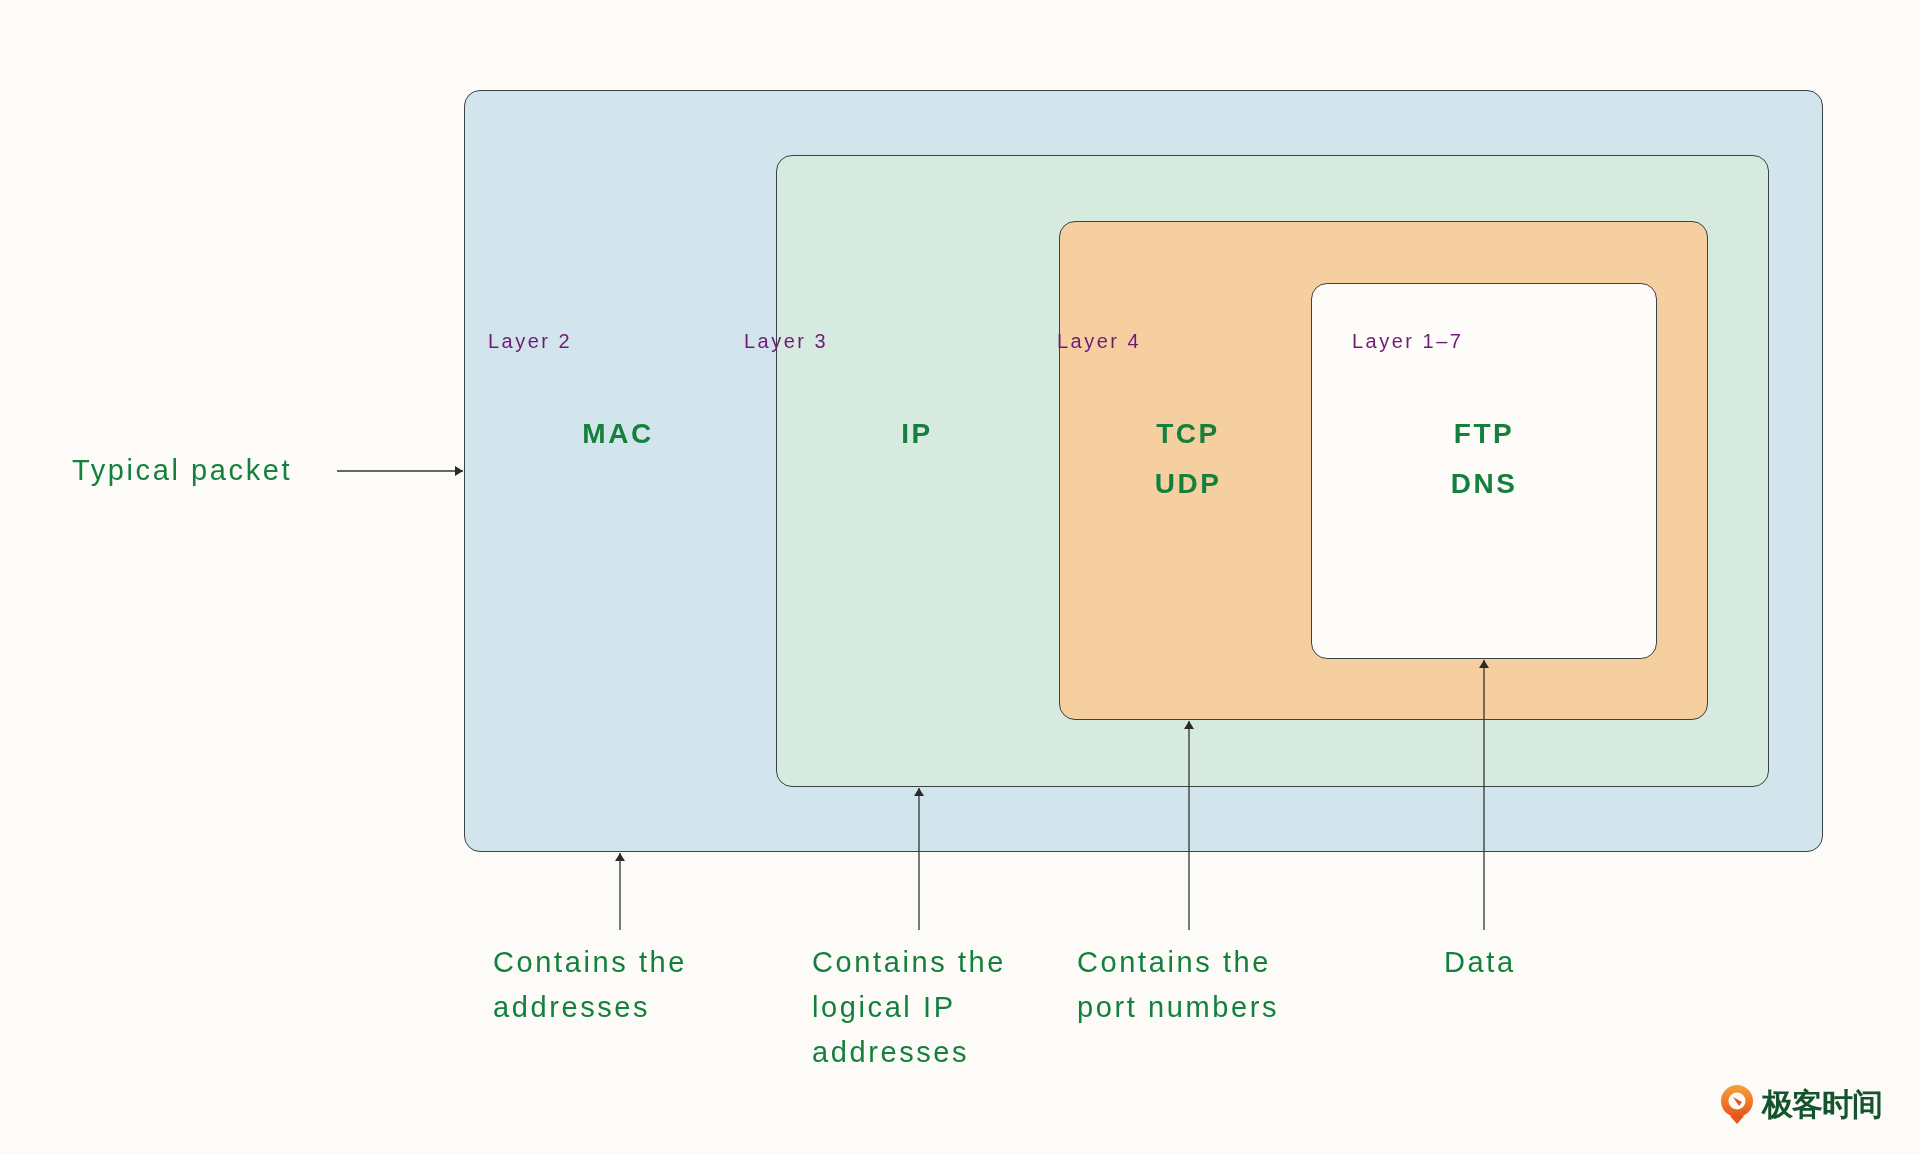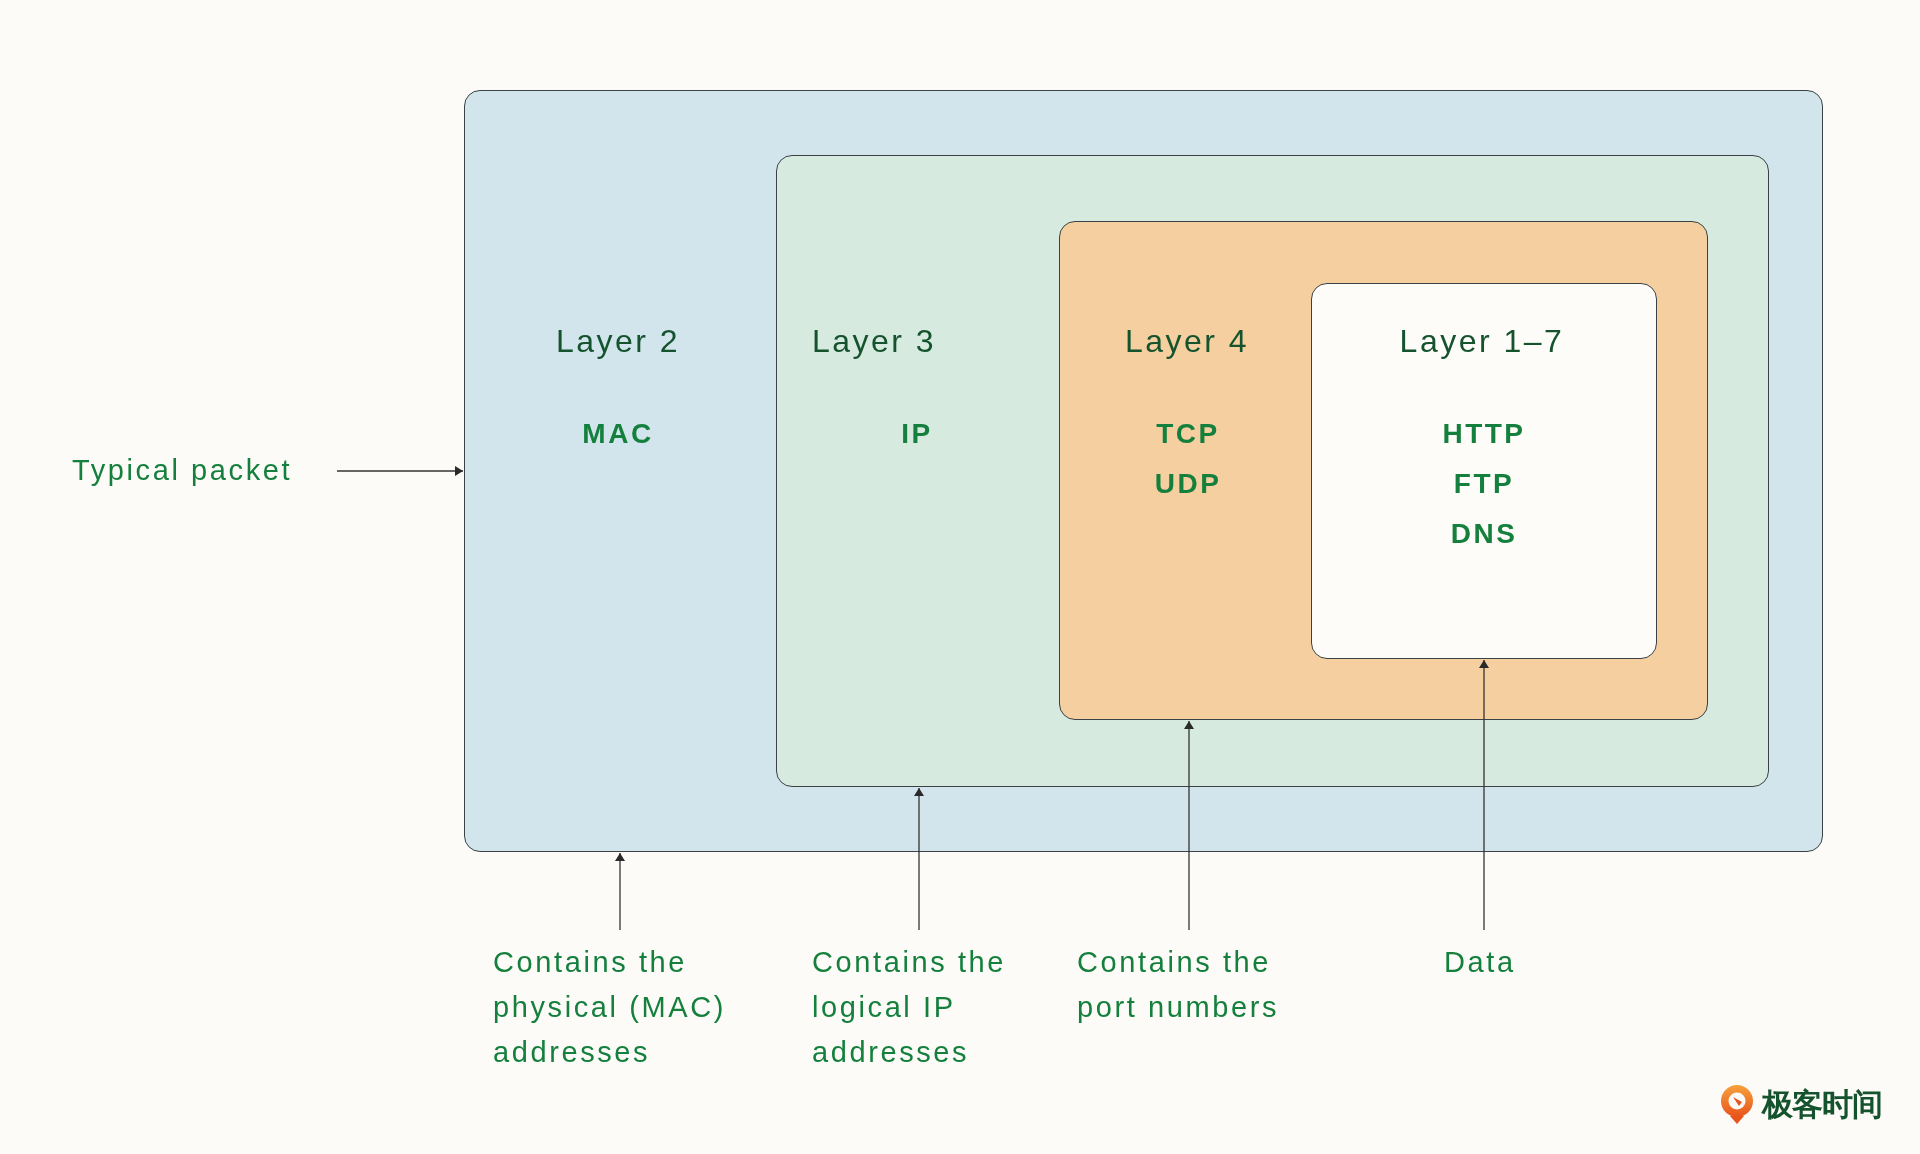--- a/index.html
+++ b/index.html
@@ -12,23 +12,23 @@
   .box {
     position: absolute; box-sizing: border-box;
     border: 1.5px solid #3a4246; border-radius: 16px;
   }
   #box-l2 { left: 464px; top: 90px; width: 1359px; height: 762px; background: #d3e5ec; }
   #box-l3 { left: 776px; top: 155px; width: 993px; height: 632px; background: #d7eadf; }
   #box-l4 { left: 1059px; top: 221px; width: 649px; height: 499px; background: #f5cf9f; }
   #box-l57 { left: 1311px; top: 283px; width: 346px; height: 376px; background: #fdfcf8; }
 
   .layer-title {
-    position: absolute; width: 260px; text-align: center;
-    font-size: 32px; letter-spacing: 2.5px; font-weight: 400; line-height: 34px;
-    color: #14532d;
+    position: absolute; width: 260px; 
+    font-size: 20px; letter-spacing: 2.5px; font-weight: 400; line-height: 34px;
+    color: #701a75;
   }
   .proto-list { position: absolute; width: 260px; text-align: center; }
   .proto {
     display: block; font-size: 28px; font-weight: 700; letter-spacing: 2.5px;
     line-height: 50px; height: 50px; color: #15803d;
   }
   .label {
     position: absolute; font-size: 29px; letter-spacing: 2.6px; line-height: 45px;
     color: #15803d; white-space: nowrap;
   }
@@ -59,21 +59,20 @@
   <span class="proto">MAC</span>
 </div>
 <div class="proto-list" style="left:787px; top:409px;">
   <span class="proto">IP</span>
 </div>
 <div class="proto-list" style="left:1058px; top:409px;">
   <span class="proto">TCP</span>
   <span class="proto">UDP</span>
 </div>
 <div class="proto-list" style="left:1354px; top:409px;">
-  <span class="proto">HTTP</span>
   <span class="proto">FTP</span>
   <span class="proto">DNS</span>
 </div>
 
 <div class="label" style="left:72px; top:448px;">Typical packet</div>
 
 <svg class="arrows" width="1920" height="1154">
   <defs>
     <marker id="ah" markerWidth="8" markerHeight="10" refX="8" refY="5" orient="auto" markerUnits="userSpaceOnUse">
       <path d="M0,0 L8,5 L0,10 Z" fill="#2a2a2a"></path>
@@ -81,21 +80,20 @@
   </defs>
   <line x1="337" y1="471" x2="463" y2="471" stroke="#333" stroke-width="1.3" marker-end="url(#ah)"></line>
   <line x1="620" y1="930" x2="620" y2="853" stroke="#333" stroke-width="1.3" marker-end="url(#ah)"></line>
   <line x1="919" y1="930" x2="919" y2="788" stroke="#333" stroke-width="1.3" marker-end="url(#ah)"></line>
   <line x1="1189" y1="930" x2="1189" y2="721" stroke="#333" stroke-width="1.3" marker-end="url(#ah)"></line>
   <line x1="1484" y1="930" x2="1484" y2="660" stroke="#333" stroke-width="1.3" marker-end="url(#ah)"></line>
 </svg>
 
 <div class="label" style="left:493px; top:940px;">
   <span class="annot-line">Contains the</span>
-  <span class="annot-line">physical (MAC)</span>
   <span class="annot-line">addresses</span>
 </div>
 <div class="label" style="left:812px; top:940px;">
   <span class="annot-line">Contains the</span>
   <span class="annot-line">logical IP</span>
   <span class="annot-line">addresses</span>
 </div>
 <div class="label" style="left:1077px; top:940px;">
   <span class="annot-line">Contains the</span>
   <span class="annot-line">port numbers</span>

